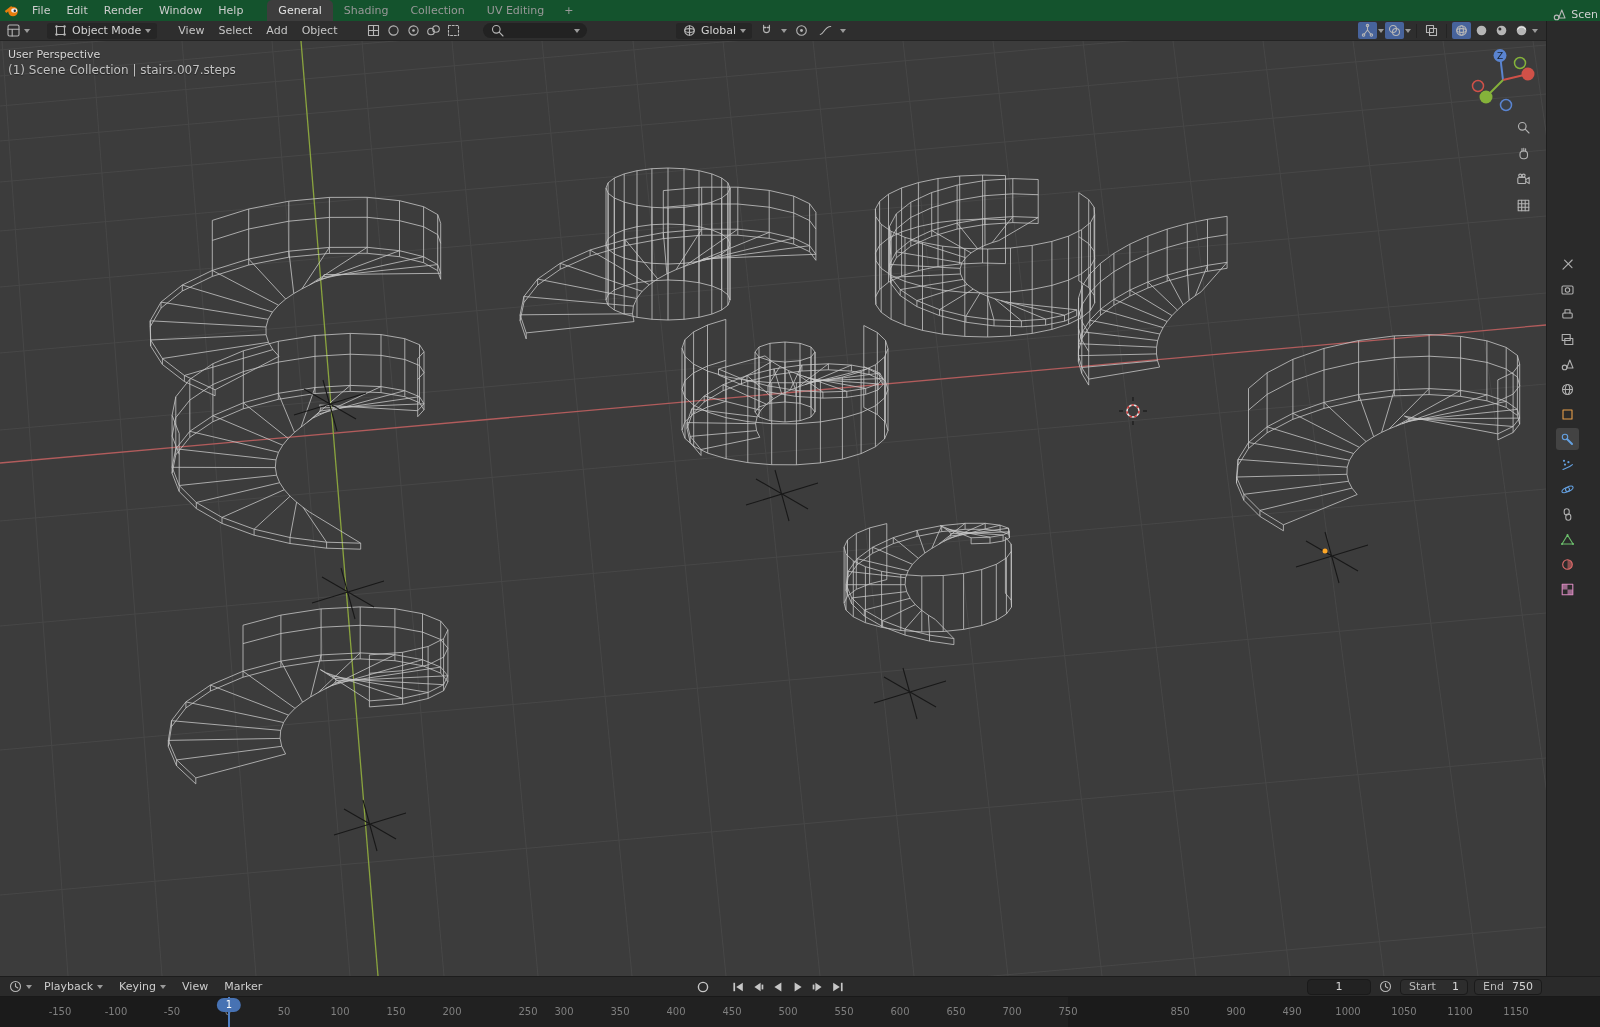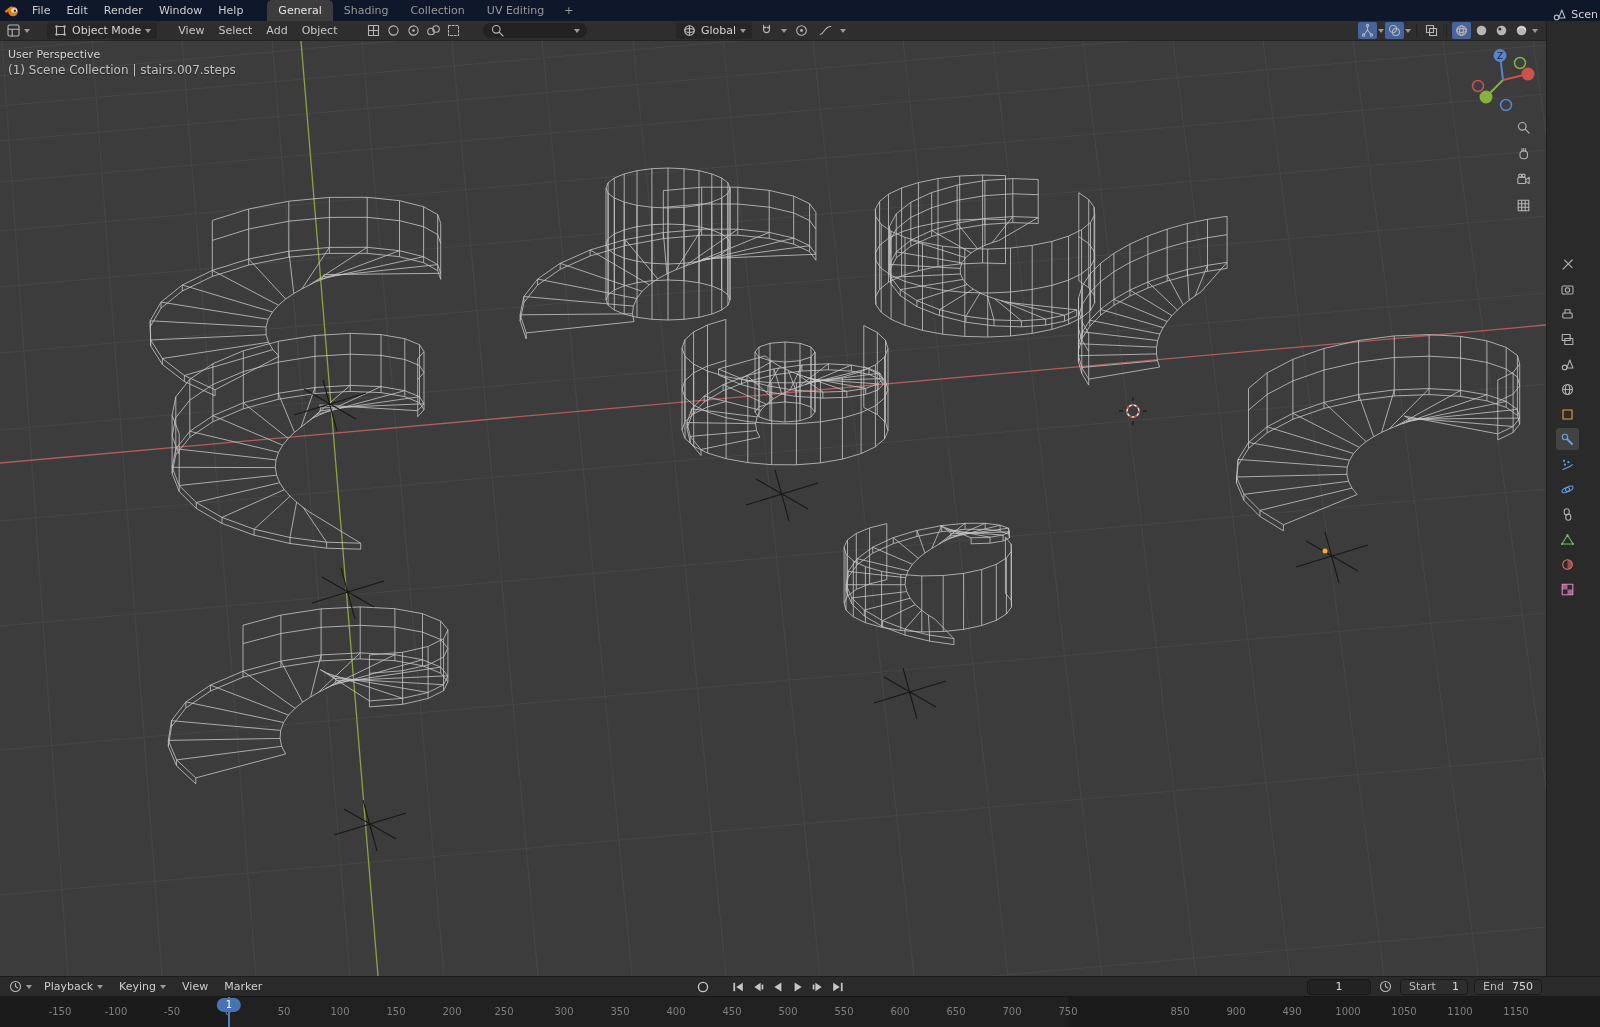--- a/index.html
+++ b/index.html
@@ -1,18 +1,18 @@
 <!DOCTYPE html>
 <html><head>
 <meta charset="utf-8">
 <style>
 *{box-sizing:border-box}
 html,body{margin:0;padding:0;background:#111}
 .app{position:relative;width:1600px;height:1027px;background:#3c3c3c;font-family:"DejaVu Sans","Liberation Sans",sans-serif;font-size:11px;color:#c5c5c5;overflow:hidden;user-select:none}
-.topbar{position:absolute;top:0;left:0;width:1600px;height:21px;background:#0f172a;display:flex;align-items:center;z-index:6}
+.topbar{position:absolute;top:0;left:0;width:1600px;height:21px;background:#14532d;display:flex;align-items:center;z-index:6}
 .logo{width:24px;display:flex;justify-content:center;align-items:center}
 .menu{padding:0 8px;height:20px;line-height:20px;color:#cdcdcd;display:flex;align-items:center;gap:4px}
 .tabs{display:flex;align-items:flex-end;height:21px;margin-left:16px}
 .tab{height:21px;line-height:21px;padding:0 11px;color:#989898;border-radius:5px 5px 0 0}
 .tab.active{background:#3d3d3d;color:#e3e3e3}
 .addtab{padding:0 9px;color:#9a9a9a;line-height:21px}
 .scene-sel{position:absolute;right:0;top:0;height:28px;display:flex;align-items:center;gap:4px;padding:0 2px 0 6px;color:#d0d0d0;max-width:96px;overflow:hidden;white-space:nowrap}
 .vheader{position:absolute;top:21px;left:0;width:1546px;height:20px;background:#2e2e2e;display:flex;align-items:center;z-index:5;border-bottom:1px solid #242424}
 .vh-left{display:flex;align-items:center;gap:14px;padding-left:3px}
 .hbtn{display:flex;align-items:center;gap:3px;padding:1px 3px;border-radius:3px}
@@ -489,21 +489,21 @@
     <div class="ph-line" style="left:228px"></div>
     <div class="ph-badge" style="left:229px">1</div>
   <div class="rlabel" style="left: 60px;">-150</div>
       <div class="rlabel" style="left: 116px;">-100</div>
       <div class="rlabel" style="left: 172px;">-50</div>
       <div class="rlabel" style="left: 228px;">0</div>
       <div class="rlabel" style="left: 284px;">50</div>
       <div class="rlabel" style="left: 340px;">100</div>
       <div class="rlabel" style="left: 396px;">150</div>
       <div class="rlabel" style="left: 452px;">200</div>
-      <div class="rlabel" style="left: 504px;">250</div>
+      <div class="rlabel" style="left: 528px;">250</div>
       <div class="rlabel" style="left: 564px;">300</div>
       <div class="rlabel" style="left: 620px;">350</div>
       <div class="rlabel" style="left: 676px;">400</div>
       <div class="rlabel" style="left: 732px;">450</div>
       <div class="rlabel" style="left: 788px;">500</div>
       <div class="rlabel" style="left: 844px;">550</div>
       <div class="rlabel" style="left: 900px; text-align: center;">600</div>
       <div class="rlabel" style="left: 956px;">650</div>
       <div class="rlabel" style="left: 1012px;">700</div>
       <div class="rlabel" style="left: 1068px;">750</div>

